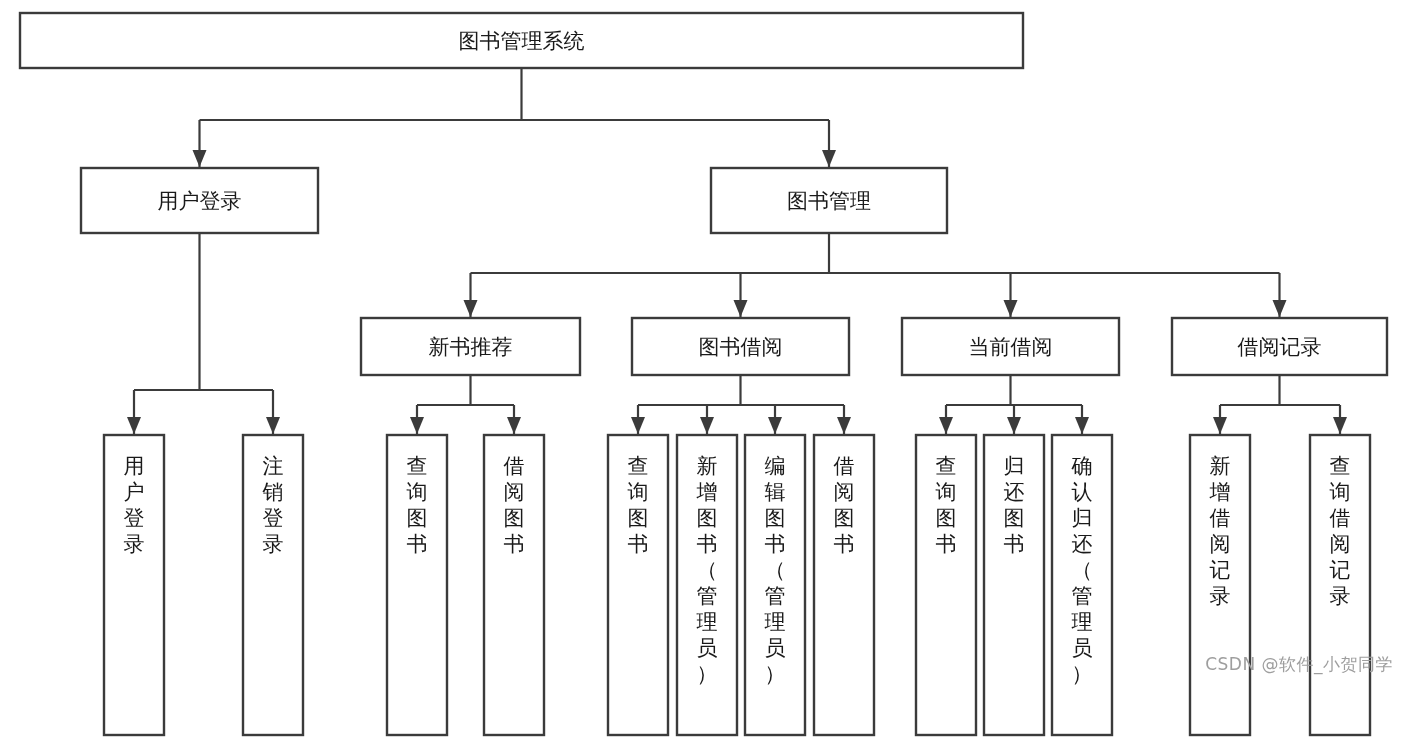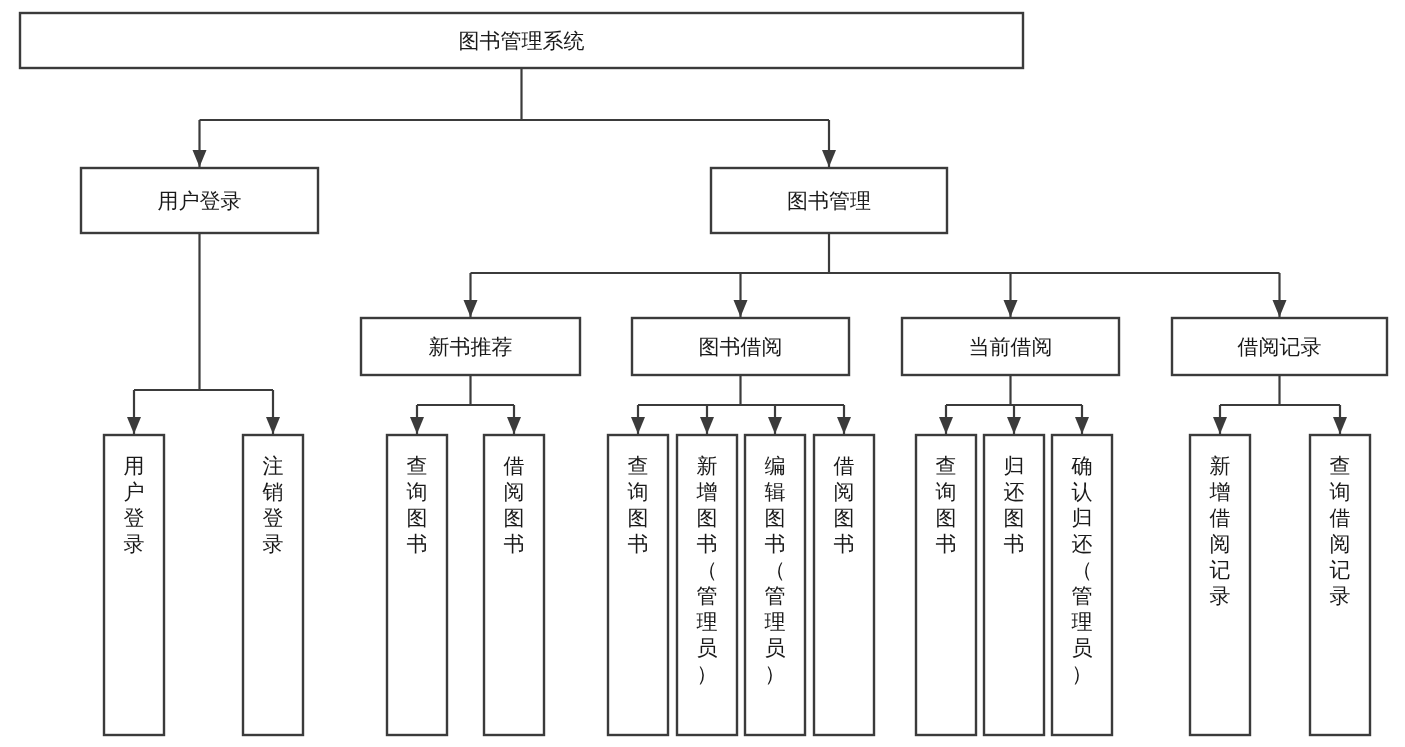--- a/index.html
+++ b/index.html
@@ -125,13 +125,14 @@
         <text x="1014" y="473" class="leaf-label"><tspan x="1014" dy="0">归</tspan><tspan x="1014" dy="26">还</tspan><tspan x="1014" dy="26">图</tspan><tspan x="1014" dy="26">书</tspan></text>
         <rect x="1052" y="435" width="60" height="300" class="box-rect"></rect>
         <text x="1082" y="473" class="leaf-label"><tspan x="1082" dy="0">确</tspan><tspan x="1082" dy="26">认</tspan><tspan x="1082" dy="26">归</tspan><tspan x="1082" dy="26">还</tspan><tspan x="1082" dy="26">（</tspan><tspan x="1082" dy="26">管</tspan><tspan x="1082" dy="26">理</tspan><tspan x="1082" dy="26">员</tspan><tspan x="1082" dy="26">）</tspan></text>
         <rect x="1190" y="435" width="60" height="300" class="box-rect"></rect>
         <text x="1220" y="473" class="leaf-label"><tspan x="1220" dy="0">新</tspan><tspan x="1220" dy="26">增</tspan><tspan x="1220" dy="26">借</tspan><tspan x="1220" dy="26">阅</tspan><tspan x="1220" dy="26">记</tspan><tspan x="1220" dy="26">录</tspan></text>
         <rect x="1310" y="435" width="60" height="300" class="box-rect"></rect>
         <text x="1340" y="473" class="leaf-label"><tspan x="1340" dy="0">查</tspan><tspan x="1340" dy="26">询</tspan><tspan x="1340" dy="26">借</tspan><tspan x="1340" dy="26">阅</tspan><tspan x="1340" dy="26">记</tspan><tspan x="1340" dy="26">录</tspan></text>
       </g>
     </svg>
 
+  <div class="watermark">CSDN @软件_小贺同学</div>
 </div>
 
 </body></html>

